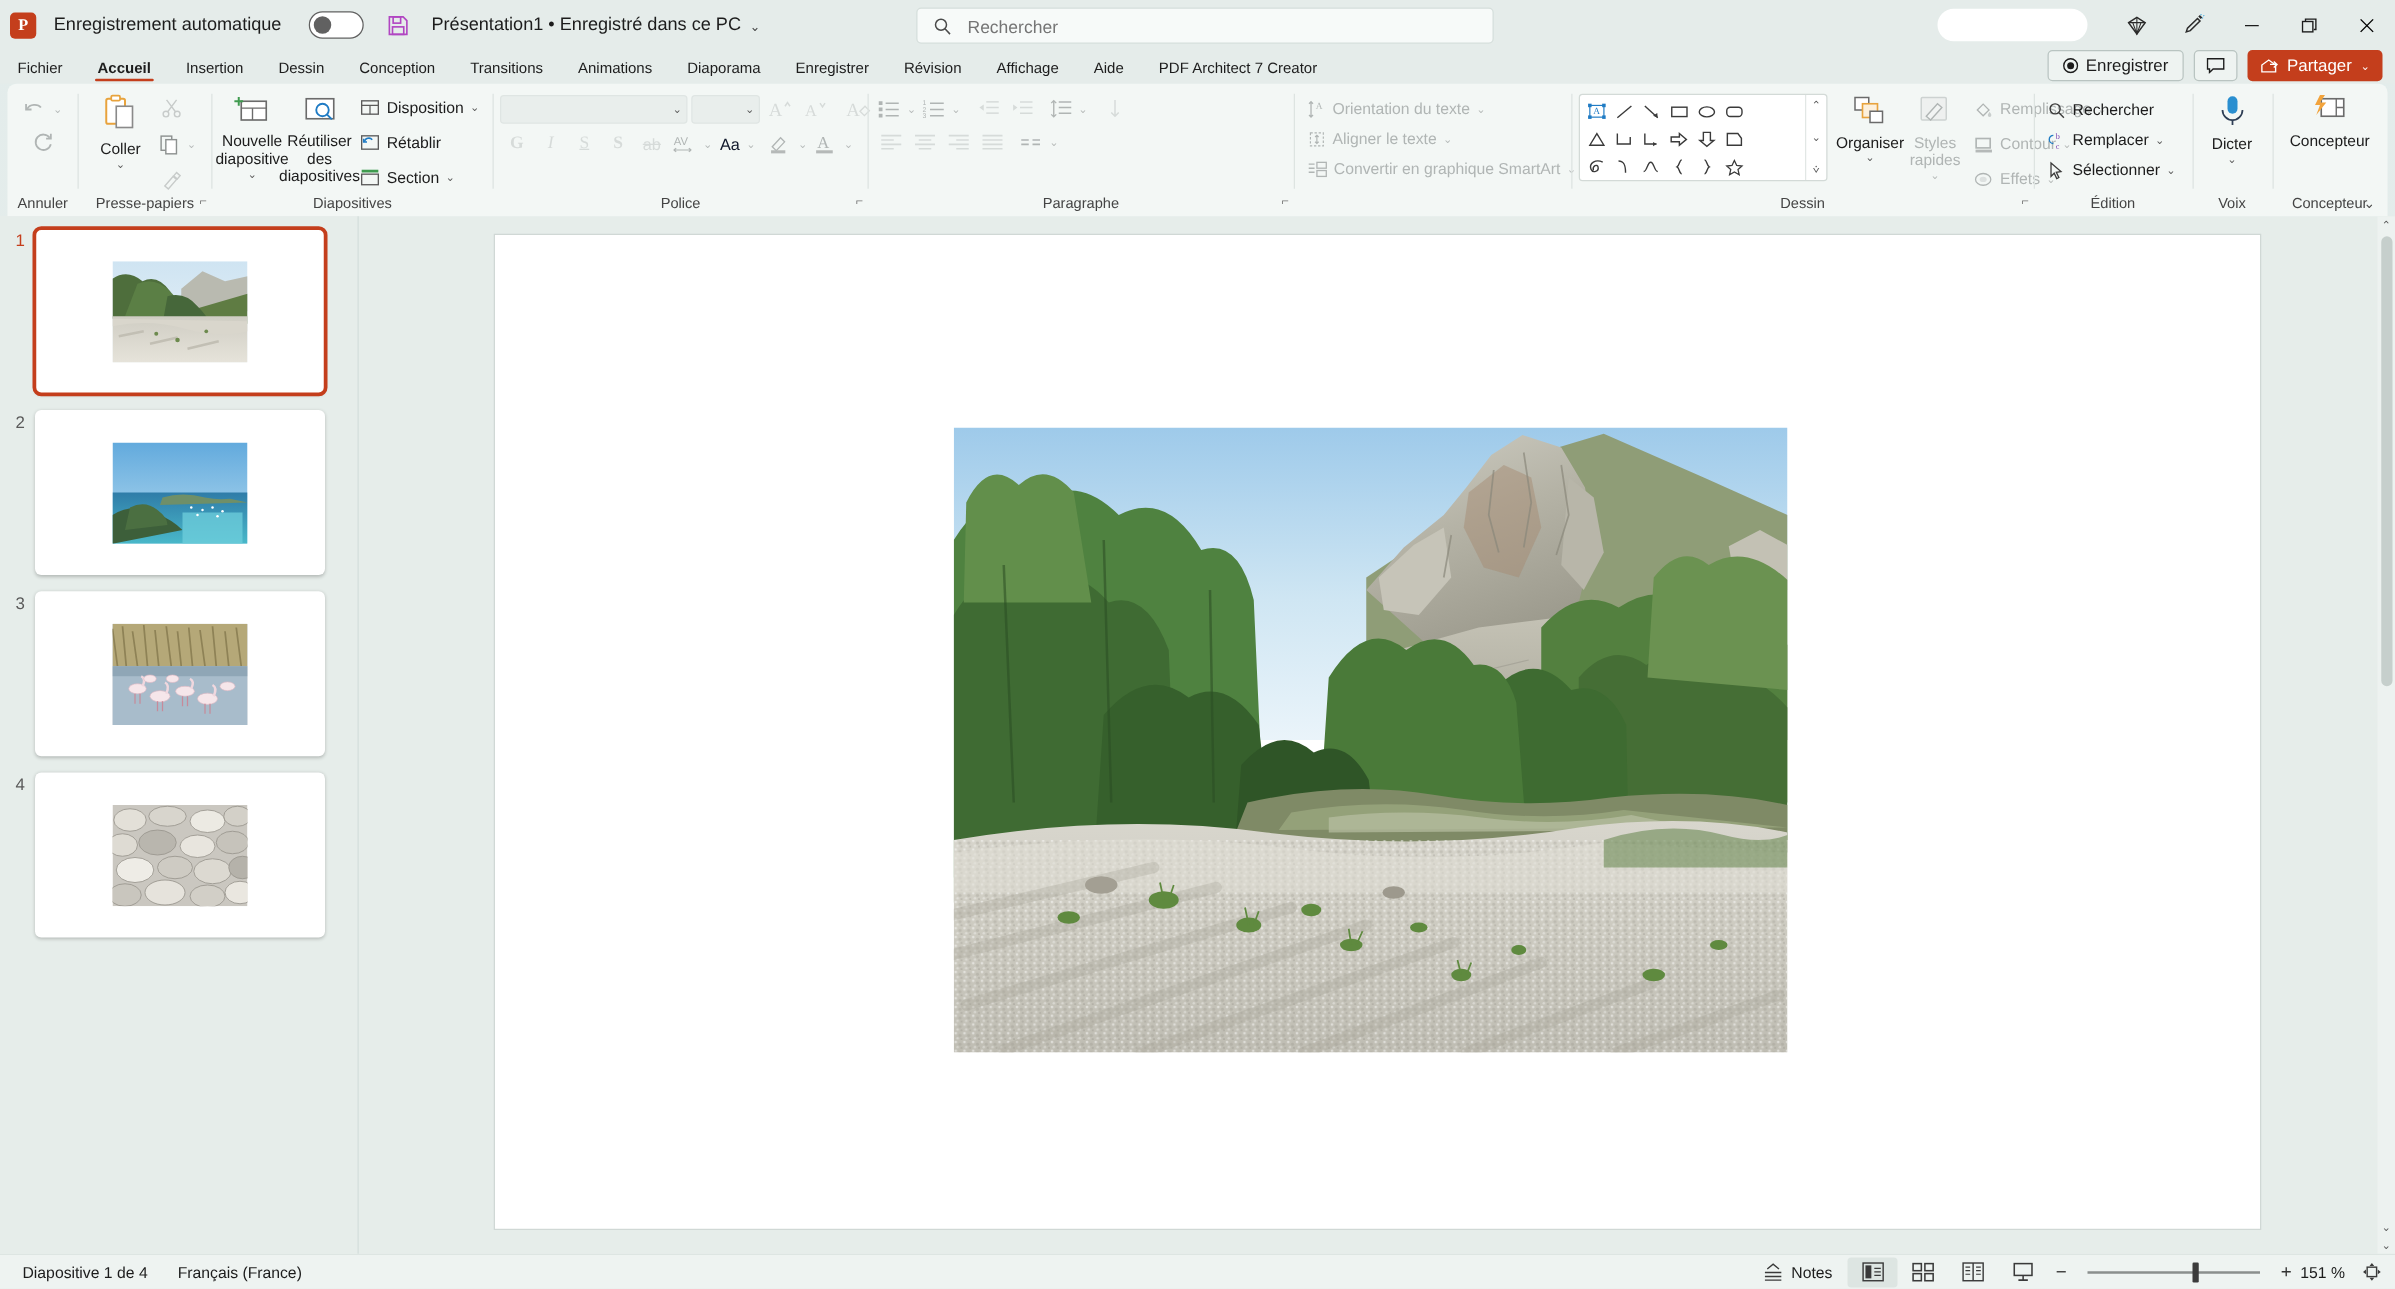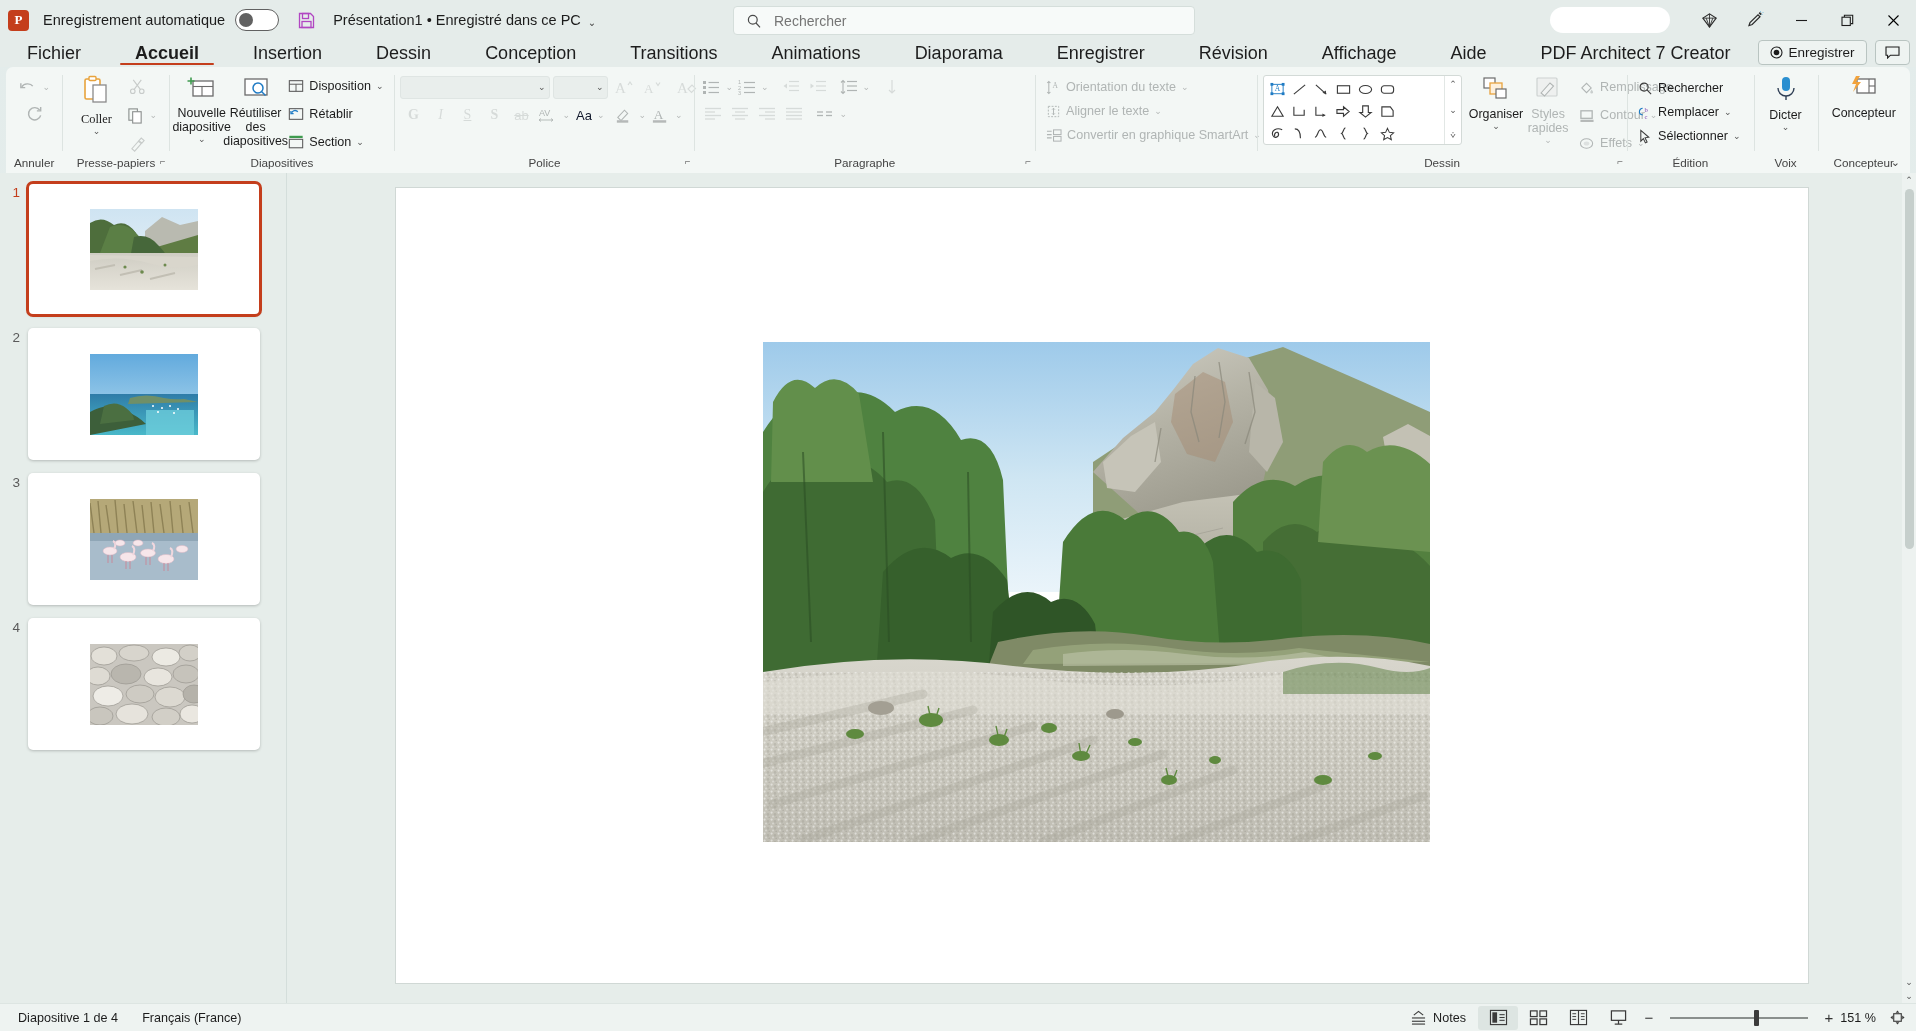--- a/index.html
+++ b/index.html
@@ -13,41 +13,41 @@
   .app { width: 1916px; height: 1031px; display: flex; flex-direction: column;
          background: linear-gradient(180deg,#e3eceb 0%, #e7eeeb 100%); }
 
   
   .titlebar { height: 40px; display: flex; align-items: center; flex: 0 0 40px;
               background: #e5ecea; padding-left: 8px; position: relative; }
   .pp-logo { width: 21px; height: 21px; border-radius: 4px; background: #c43e1c;
              color:#fff; font-size: 13px; font-weight: bold; display:flex;
              align-items:center; justify-content:center; margin-right: 14px;
              font-family:"Liberation Serif", serif; }
-  .autosave-label { font-size: 14.5px; color: #1c1c1c; margin-right: 10px; }
+  .autosave-label { font-size: 14.5px; color: #1c1c1c; margin-right: 22px; }
   .toggle { width: 44px; height: 22px; border-radius: 11px; border: 1.3px solid #616161;
             background: #fff; position: relative; margin-right: 16px; cursor: pointer; }
   .toggle::after { content:""; position:absolute; left: 3px; top: 3px; width: 14px; height: 14px;
             border-radius: 50%; background: #616161; }
   .save-icon { width: 22px; height: 22px; margin-right: 16px; display:flex; align-items:center; justify-content:center; cursor:pointer;}
   .doc-title { font-size: 14.5px; color: #1c1c1c; display:flex; align-items:flex-end; gap:7px; cursor:pointer;}
   .doc-title .chev { font-size: 10px; color:#444; }
   .search-wrap { position: absolute; left: 733px; top: 6px; width: 462px; height: 29px;
                  background: #f7faf9; border: 1px solid #d5dedb; border-radius: 4px;
                  display: flex; align-items: center; padding-left: 12px; gap: 12px; cursor: text; }
   .search-wrap input { border:none; background:transparent; outline:none; font-size:14px;
                  color:#4a4a4a; width: 90%; font-family:"Liberation Sans", sans-serif; }
   .tb-right { margin-left: auto; display:flex; align-items:center; height:100%; }
   .redact-blob { width: 120px; height: 26px; background: #ffffff; border-radius: 13px; margin-right: 16px; }
   .tb-btn { width: 46px; height: 40px; display:flex; align-items:center; justify-content:center; cursor:pointer; }
 
   
   .tabbar { height: 27px; flex: 0 0 27px; display: flex; align-items: flex-end;
             position: relative; background: #e5ecea; }
-  .tab { font-size: 18px; color: #1d1d1d; padding: 0 27px; height: 27px;
+  .tab { font-size: 12px; color: #1d1d1d; padding: 0 14px; height: 27px;
          display:flex; align-items:center; cursor: pointer; white-space: nowrap; }
   .tab.active { font-weight: bold; position: relative; }
   .tab.active::after { content:""; position:absolute; left: 12px; right: 12px; bottom: 2px;
          height: 2.5px; background: #c43e1c; border-radius: 2px; }
   .tabbar-right { margin-left: auto; display:flex; align-items:center; gap: 8px;
                   padding-right: 10px; padding-bottom: 2px; }
   .btn-outline { height: 25px; border: 1px solid #b9c4c1; border-radius: 4px; background: #eef3f1;
                  font-size: 13.5px; color: #1c1c1c; display:flex; align-items:center; gap: 6px;
                  padding: 0 11px; cursor: pointer; }
   .btn-share { height: 25px; border-radius: 4px; background: #c43e1c; color: #fff; font-size: 13.5px;
@@ -260,21 +260,21 @@
                 <path d="M16.5 3.2v4h-4" fill="none" stroke="#b0b5b4" stroke-width="1.5"></path>
               </svg>
           </span>
         </div>
       </div>
       <div class="rgroup-title">Annuler</div>
     </div>
 
     <div class="rgroup" style="width:110px;">
       <div class="rgroup-body">
-        <div class="bigbtn" style="min-width:56px;font-family:Liberation Serif, serif;">
+        <div class="bigbtn" style="min-width:56px;">
           <span>
             <svg width="34" height="34" viewBox="0 0 34 34">
                 <rect x="6" y="4" width="15" height="20" rx="1.5" fill="#fff" stroke="#e8a33d" stroke-width="1.6"></rect>
                 <rect x="10" y="1.5" width="7" height="4" rx="1" fill="#fff" stroke="#e8a33d" stroke-width="1.4"></rect>
                 <rect x="14" y="10" width="13" height="17" fill="#fff" stroke="#8a8a8a" stroke-width="1.3"></rect>
               </svg>
           </span>
           <span class="lbl">Coller</span>
           <span class="chev">⌄</span>
         </div>

